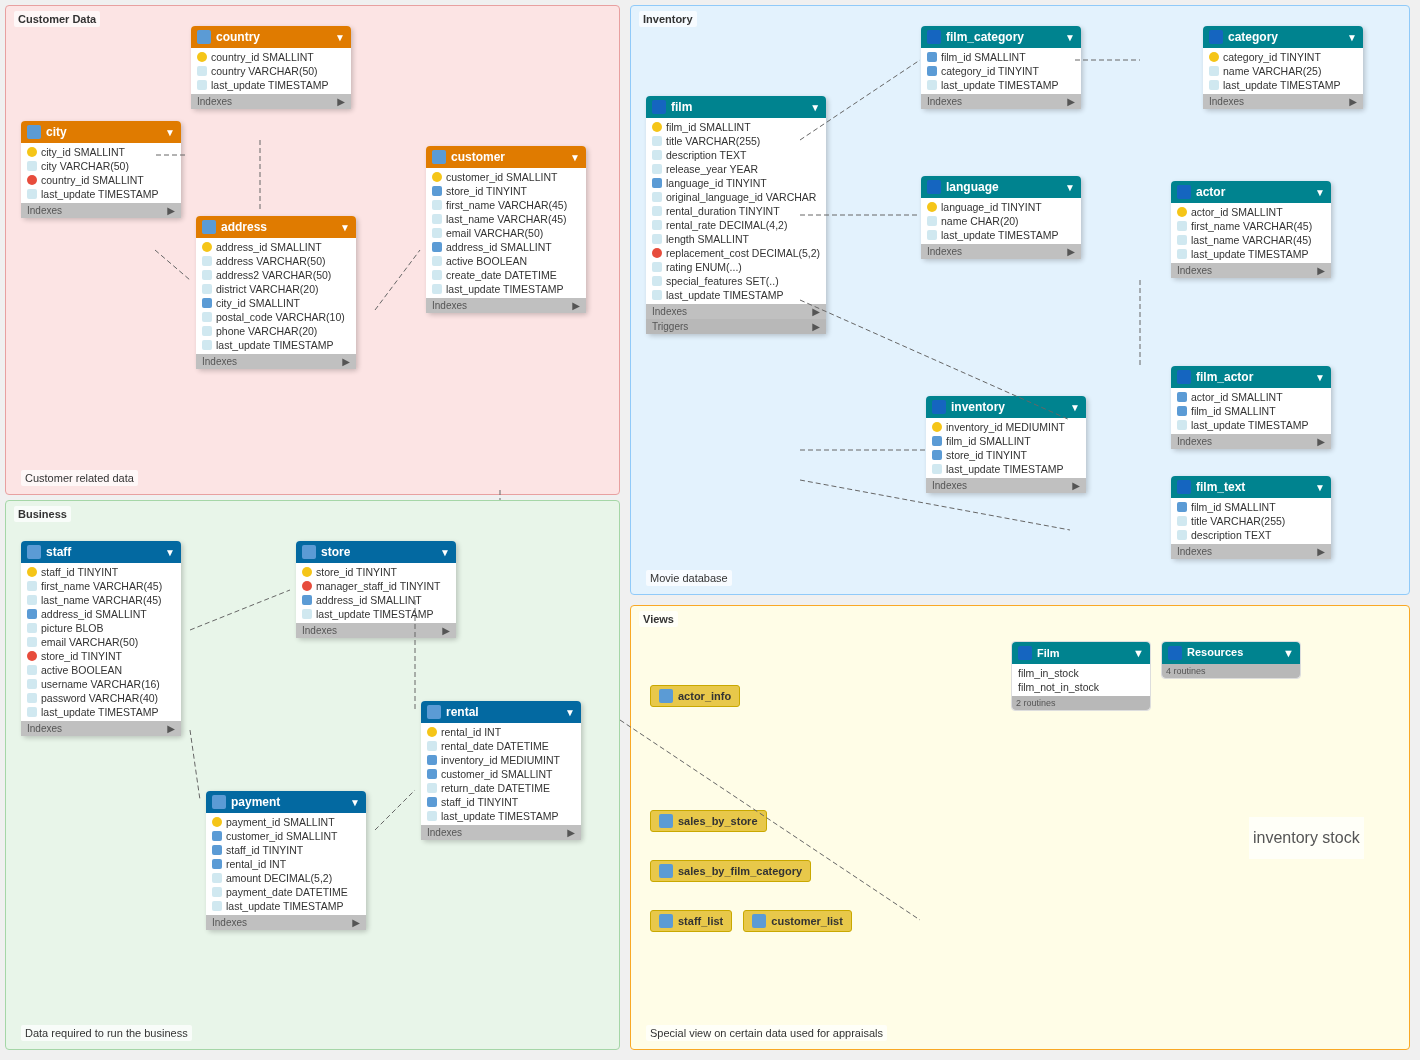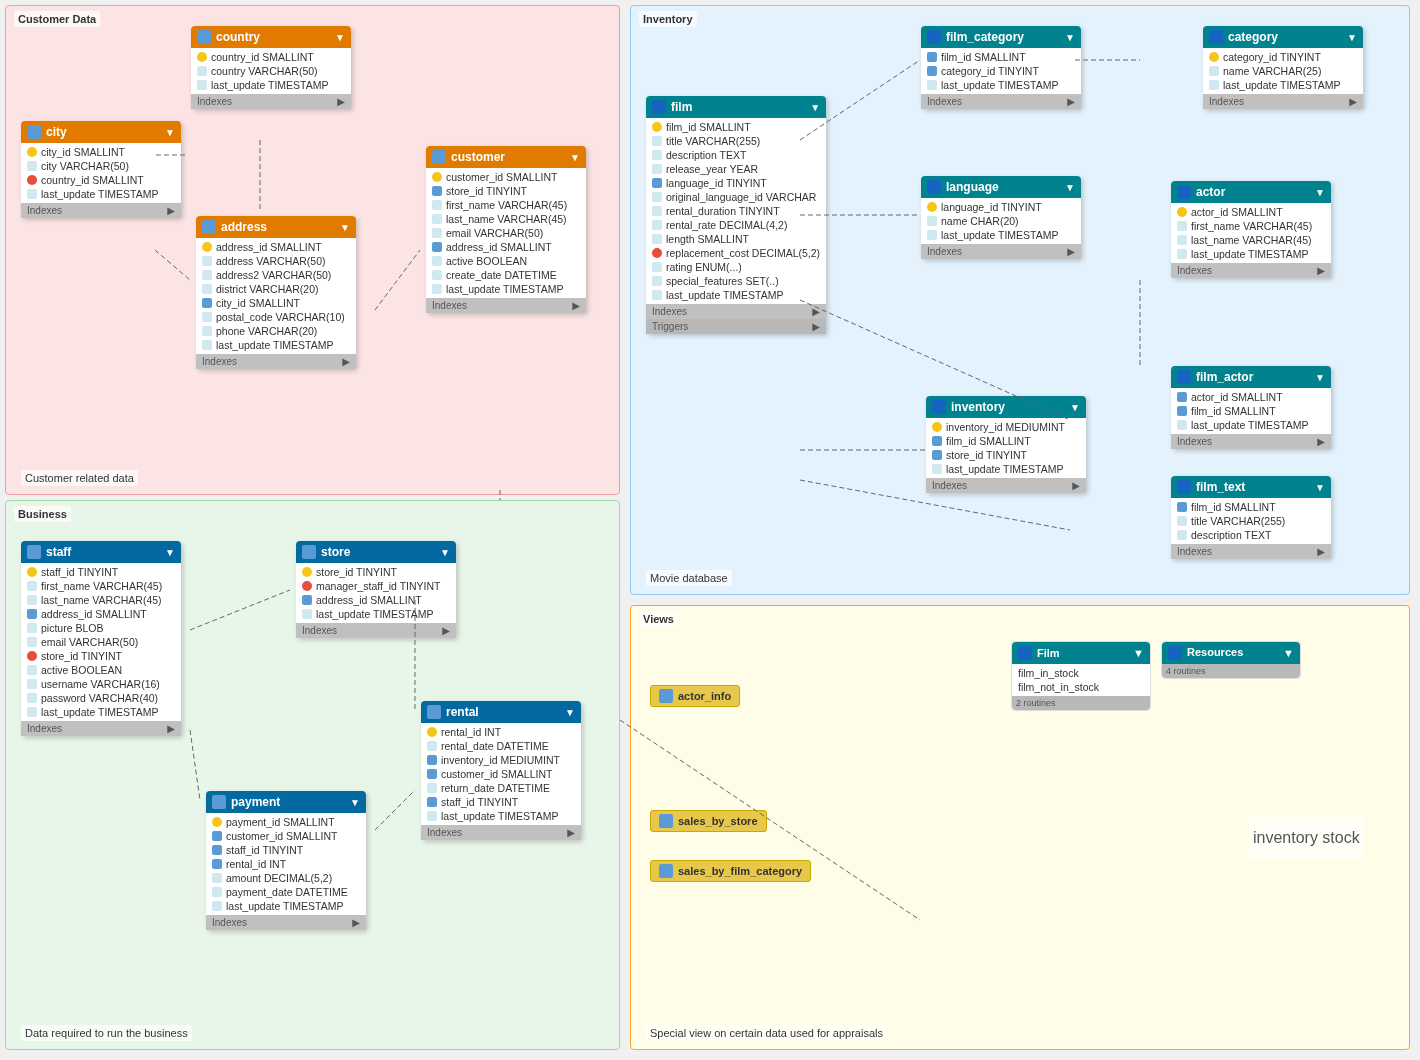--- a/index.html
+++ b/index.html
@@ -888,20 +888,30 @@
     </span>
   </div>
 
   <div style="position:absolute;top:250px;left:15px;">
     <span class="view-item">
       <span class="view-icon"></span>
       <span>sales_by_film_category</span>
     </span>
   </div>
 
+  <div style="position:absolute;top:300px;left:15px;">
+    <span class="view-item">
+      <span class="view-icon"></span>
+      <span>staff_list</span>
+    </span>
+    <span class="view-item">
+      <span class="view-icon"></span>
+      <span>customer_list</span>
+    </span>
+  </div>
 
   <div class="routine-box" style="left:380px;top:35px;">
     <div class="routine-header">
       <div style="display:flex;align-items:center;">
         <span class="entity-header-icon" style="background:#1565c0;margin-right:5px;"></span>
         <span>Film</span>
       </div>
       <span>▼</span>
     </div>
     <div class="routine-body">

